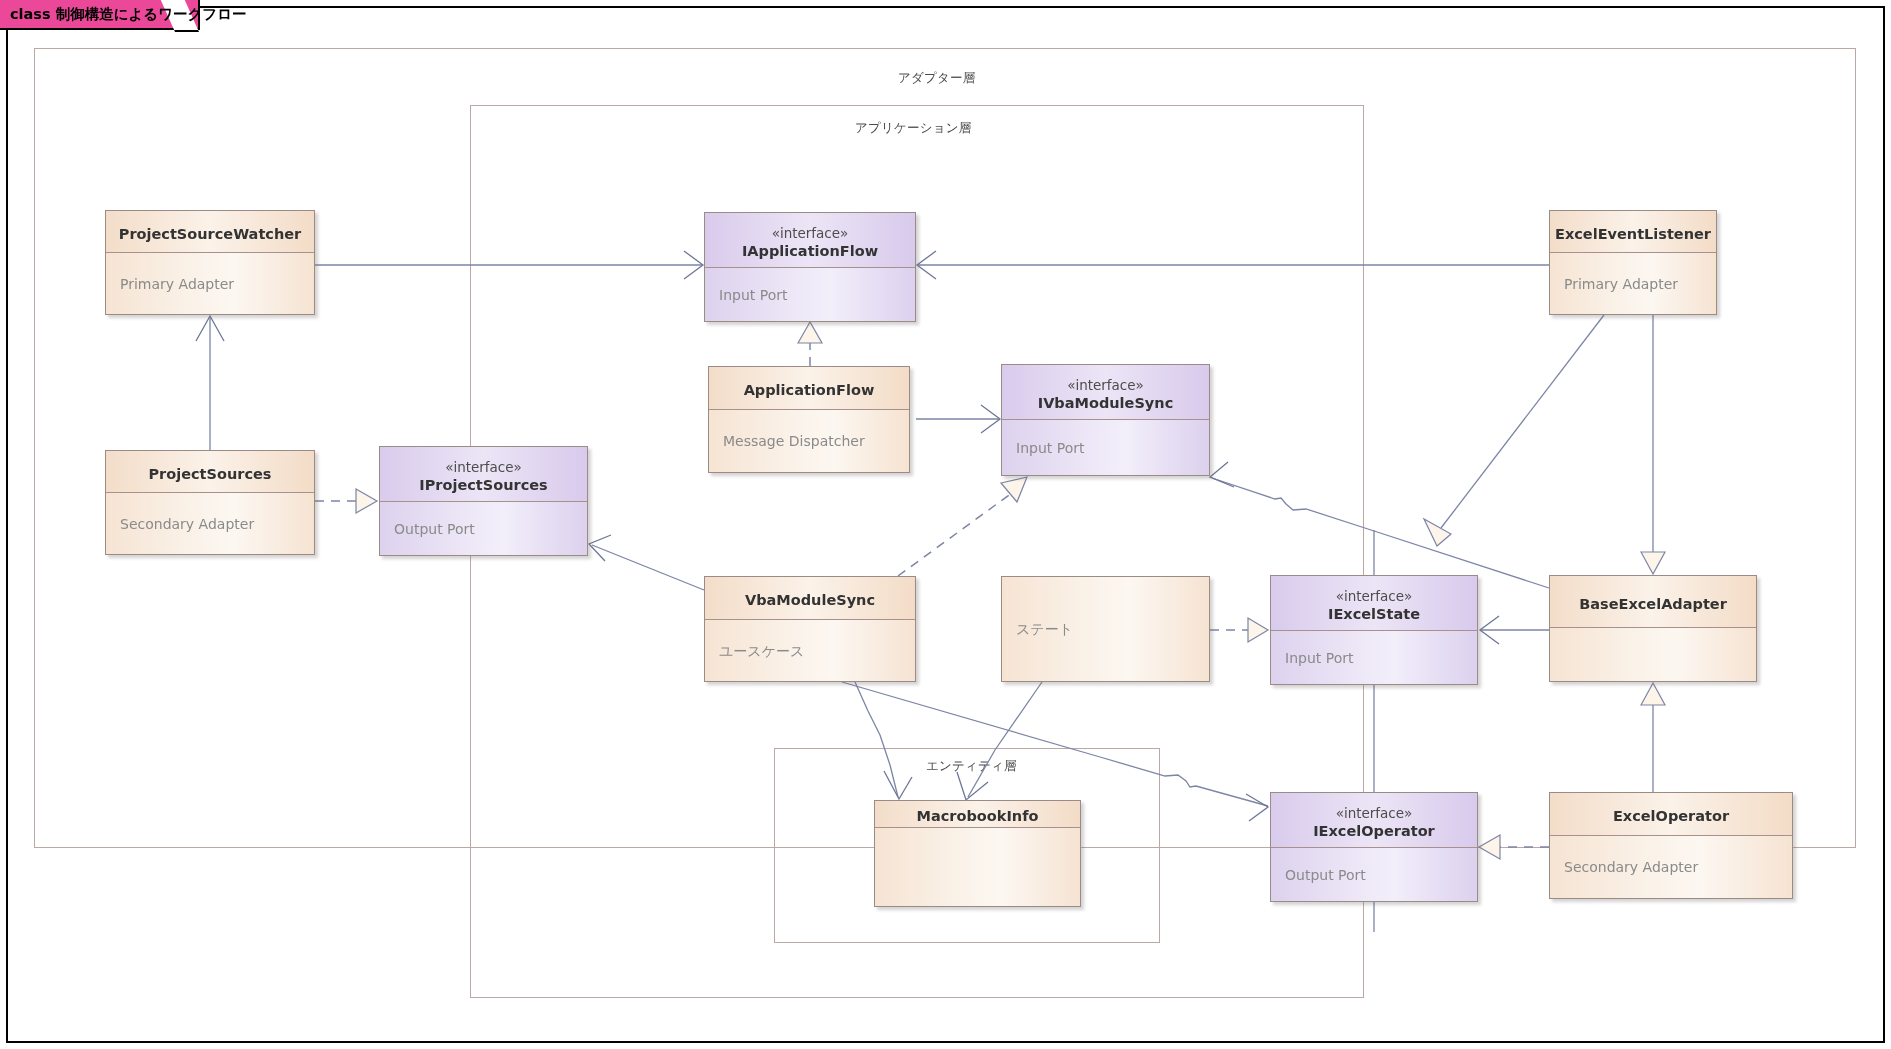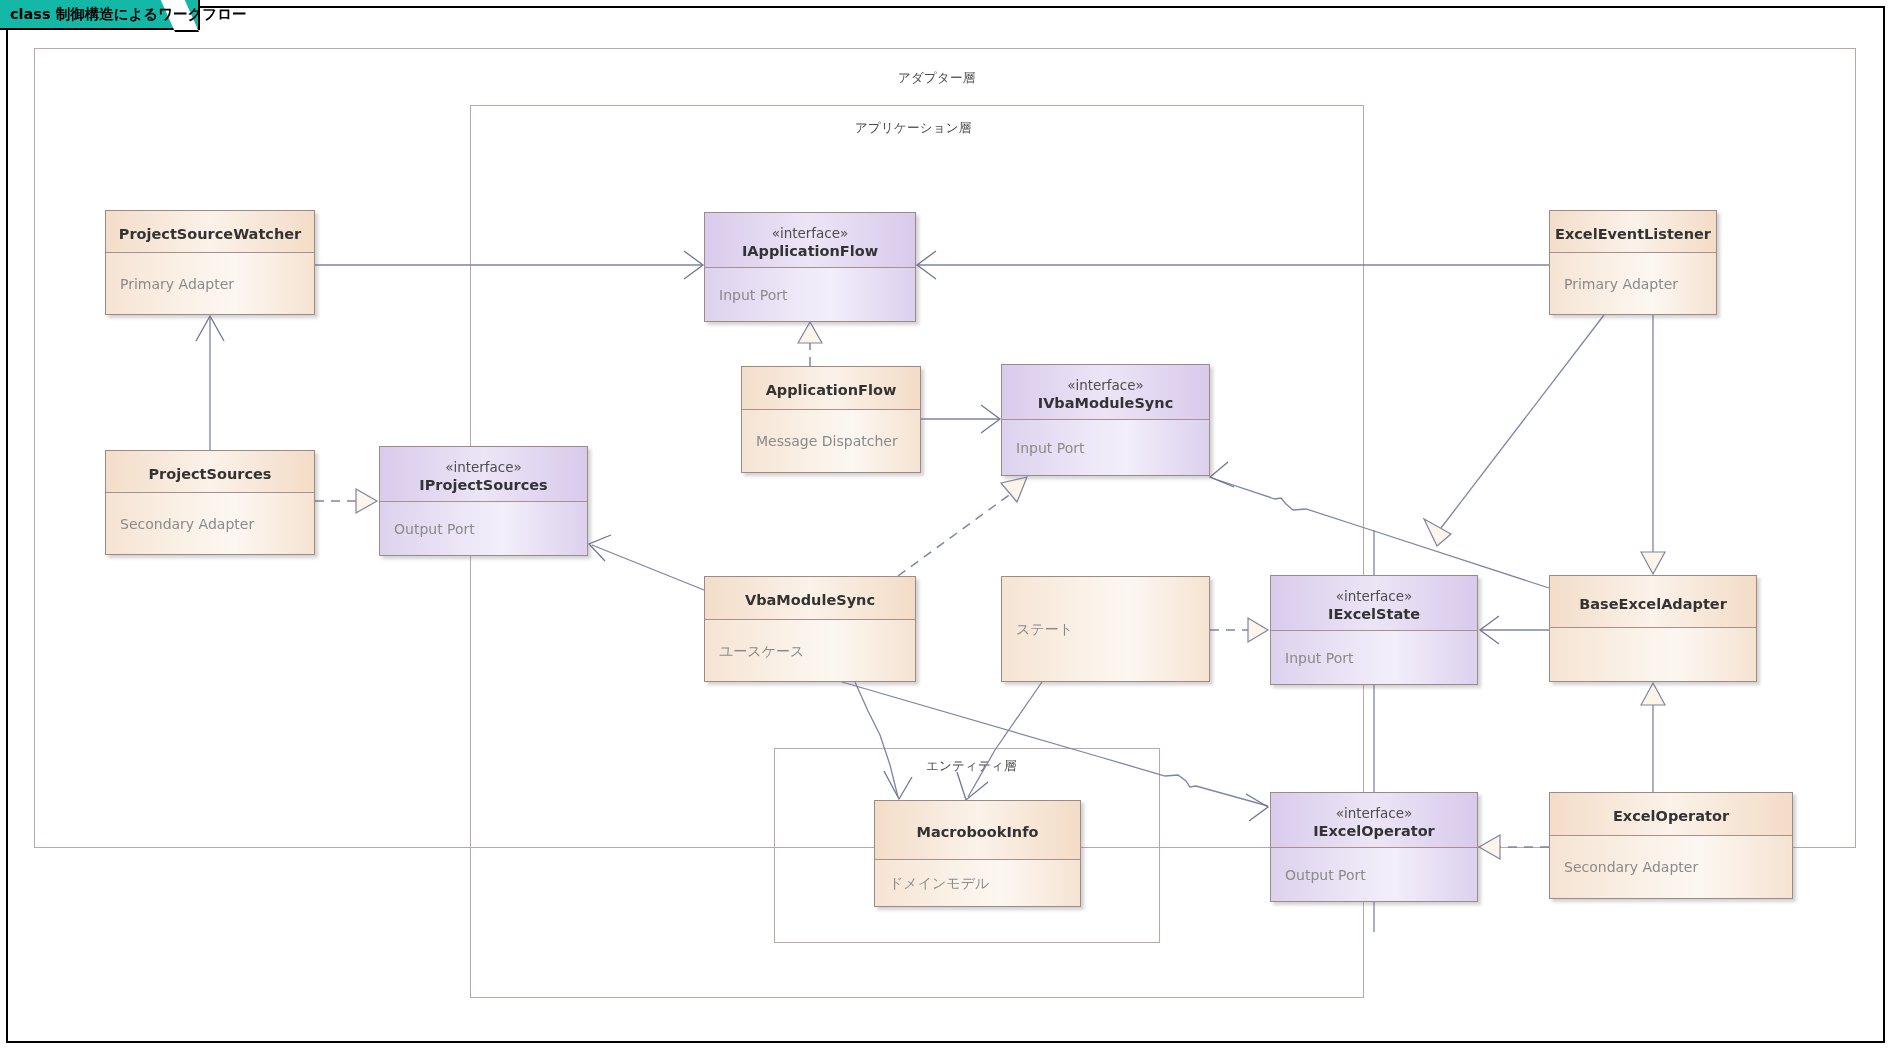--- a/index.html
+++ b/index.html
@@ -2,21 +2,21 @@
 <html><head>
 <meta charset="utf-8">
 <style>
   html,body{margin:0;padding:0;background:#ffffff;}
   body{width:1891px;height:1049px;font-family:"DejaVu Sans","Liberation Sans",sans-serif;}
   #canvas{position:relative;width:1891px;height:1049px;overflow:hidden;background:#fff;}
 
   
   .frame-border{position:absolute;border:2px solid #000;box-sizing:border-box;}
   .frame-tab{position:absolute;left:0;top:0;height:30px;box-sizing:border-box;
-             border:2px solid #000;border-left:none;border-top:none;background:#14b8a6;
+             border:2px solid #000;border-left:none;border-top:none;background:#ec4899;
              display:flex;align-items:center;padding:0 26px 0 10px;
              font-size:14.5px;font-weight:bold;color:#000;white-space:nowrap;}
   .frame-tab:after{content:"";position:absolute;right:-1px;top:-2px;width:24px;height:32px;
              background:#fff;border-bottom:2px solid #000;
              transform:skewX(24deg);transform-origin:bottom left;}
   .frame-tab span{position:relative;z-index:2;}
 
   
   .layer{position:absolute;box-sizing:border-box;border:1px solid #b9a8a4;background:transparent;}
   .layer-label{position:absolute;font-size:12.5px;color:#4a4a4a;white-space:nowrap;
@@ -206,21 +206,21 @@
   <div class="node ifc" style="left:704px;top:212px;width:212px;height:110px;">
     <div class="head" style="height:55px;">
       <div class="stereo">«interface»</div>
       <div class="cname">IApplicationFlow</div>
     </div>
     <div class="body">
       <div class="attr">Input Port</div>
     </div>
   </div>
 
-  <div class="node cls" style="left:741px;top:366px;width:180px;height:107px;">
+  <div class="node cls" style="left:708px;top:366px;width:202px;height:107px;">
     <div class="head" style="height:43px;">
       <div class="cname">ApplicationFlow</div>
     </div>
     <div class="body">
       <div class="attr">Message Dispatcher</div>
     </div>
   </div>
 
   <div class="node ifc" style="left:1001px;top:364px;width:209px;height:112px;">
     <div class="head" style="height:55px;">
@@ -269,25 +269,22 @@
   <div class="node cls" style="left:1549px;top:210px;width:168px;height:105px;">
     <div class="head" style="height:42px;">
       <div class="cname">ExcelEventListener</div>
     </div>
     <div class="body">
       <div class="attr">Primary Adapter</div>
     </div>
   </div>
 
   <div class="node cls" style="left:874px;top:800px;width:207px;height:107px;">
-    <div class="head" style="height:59px;">
+    <div class="head" style="height:27px;">
       <div class="cname">MacrobookInfo</div>
-    </div>
-    <div class="body">
-      <div class="attr">ドメインモデル</div>
     </div>
   </div>
 
   <div class="node ifc" style="left:1270px;top:792px;width:208px;height:110px;">
     <div class="head" style="height:55px;">
       <div class="stereo">«interface»</div>
       <div class="cname">IExcelOperator</div>
     </div>
     <div class="body">
       <div class="attr">Output Port</div>

